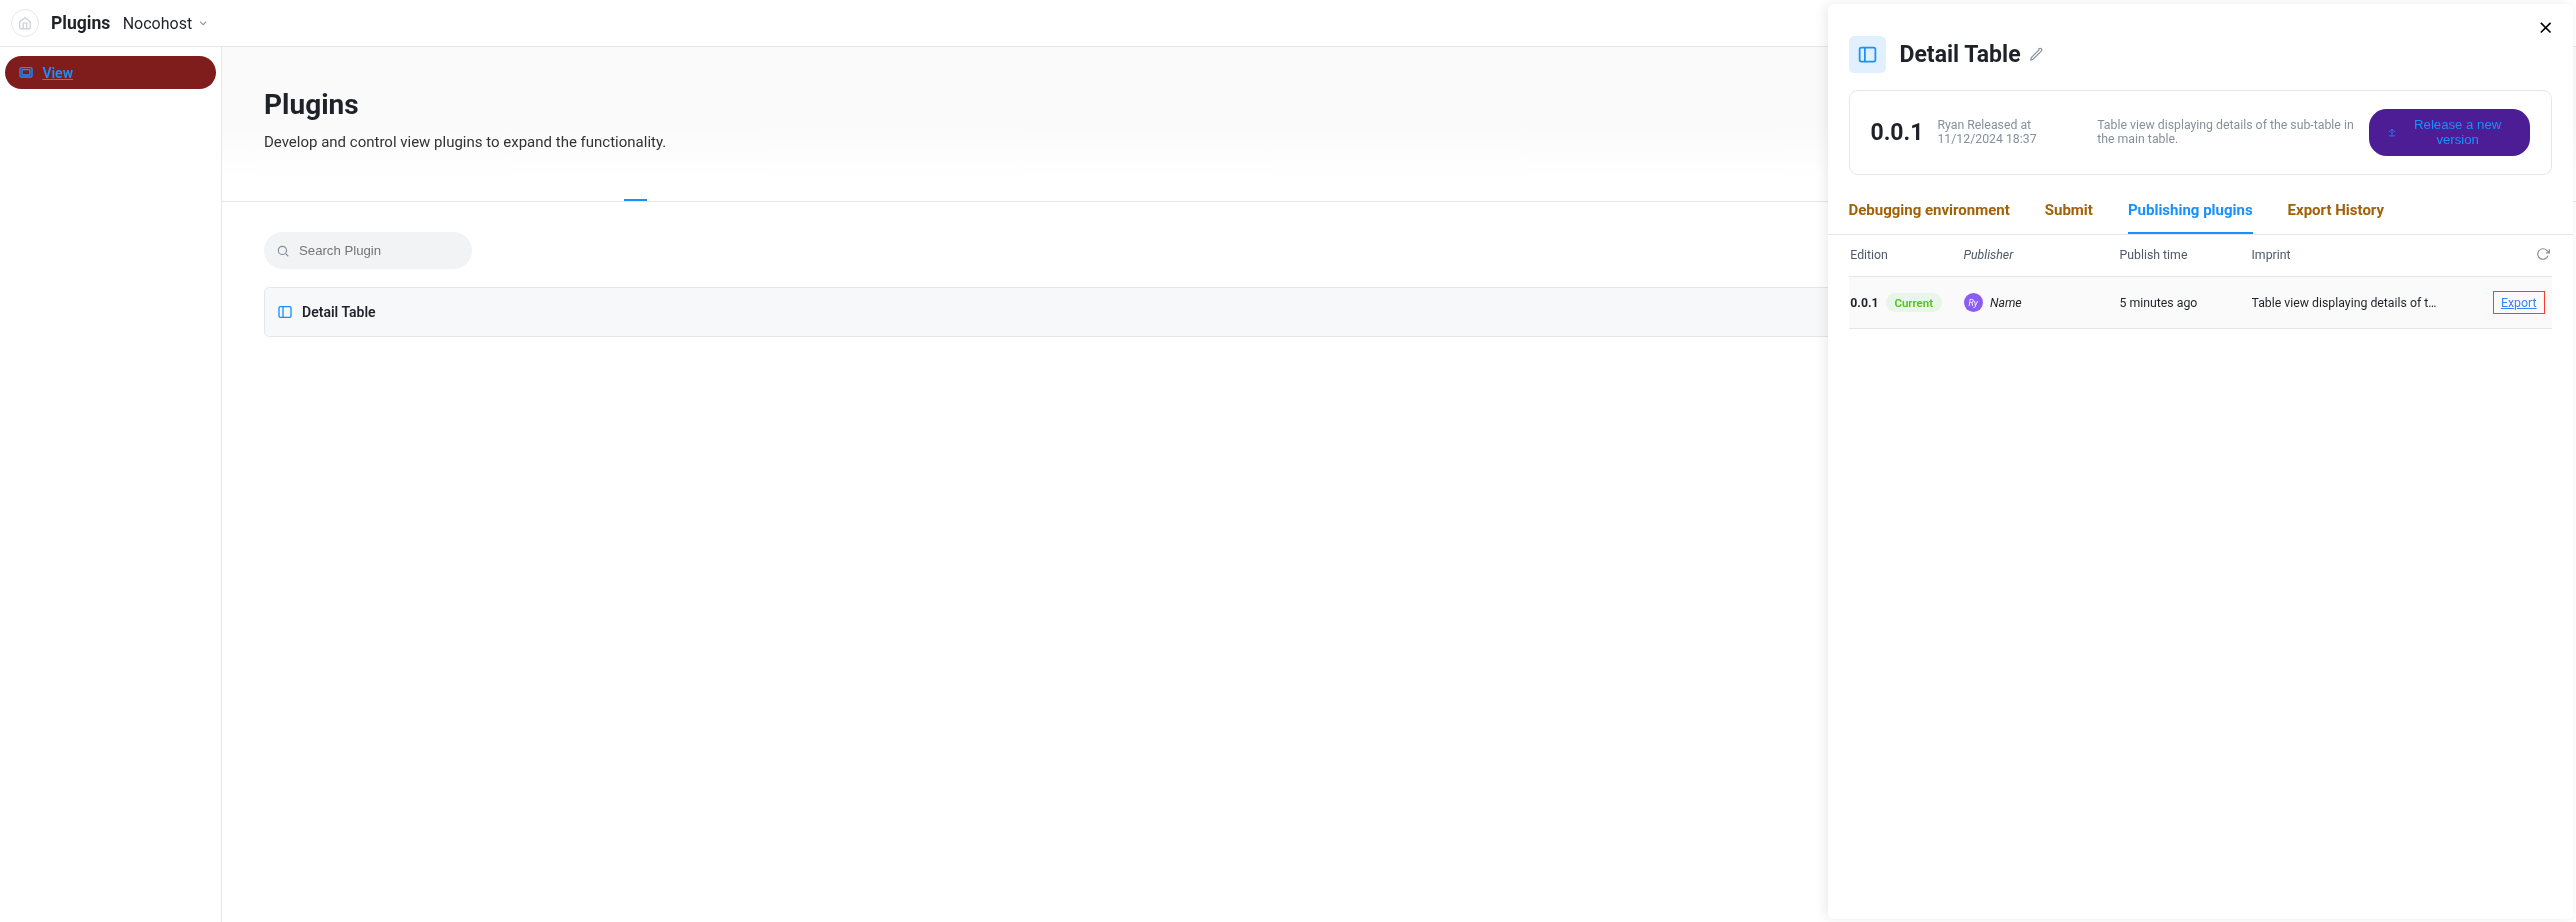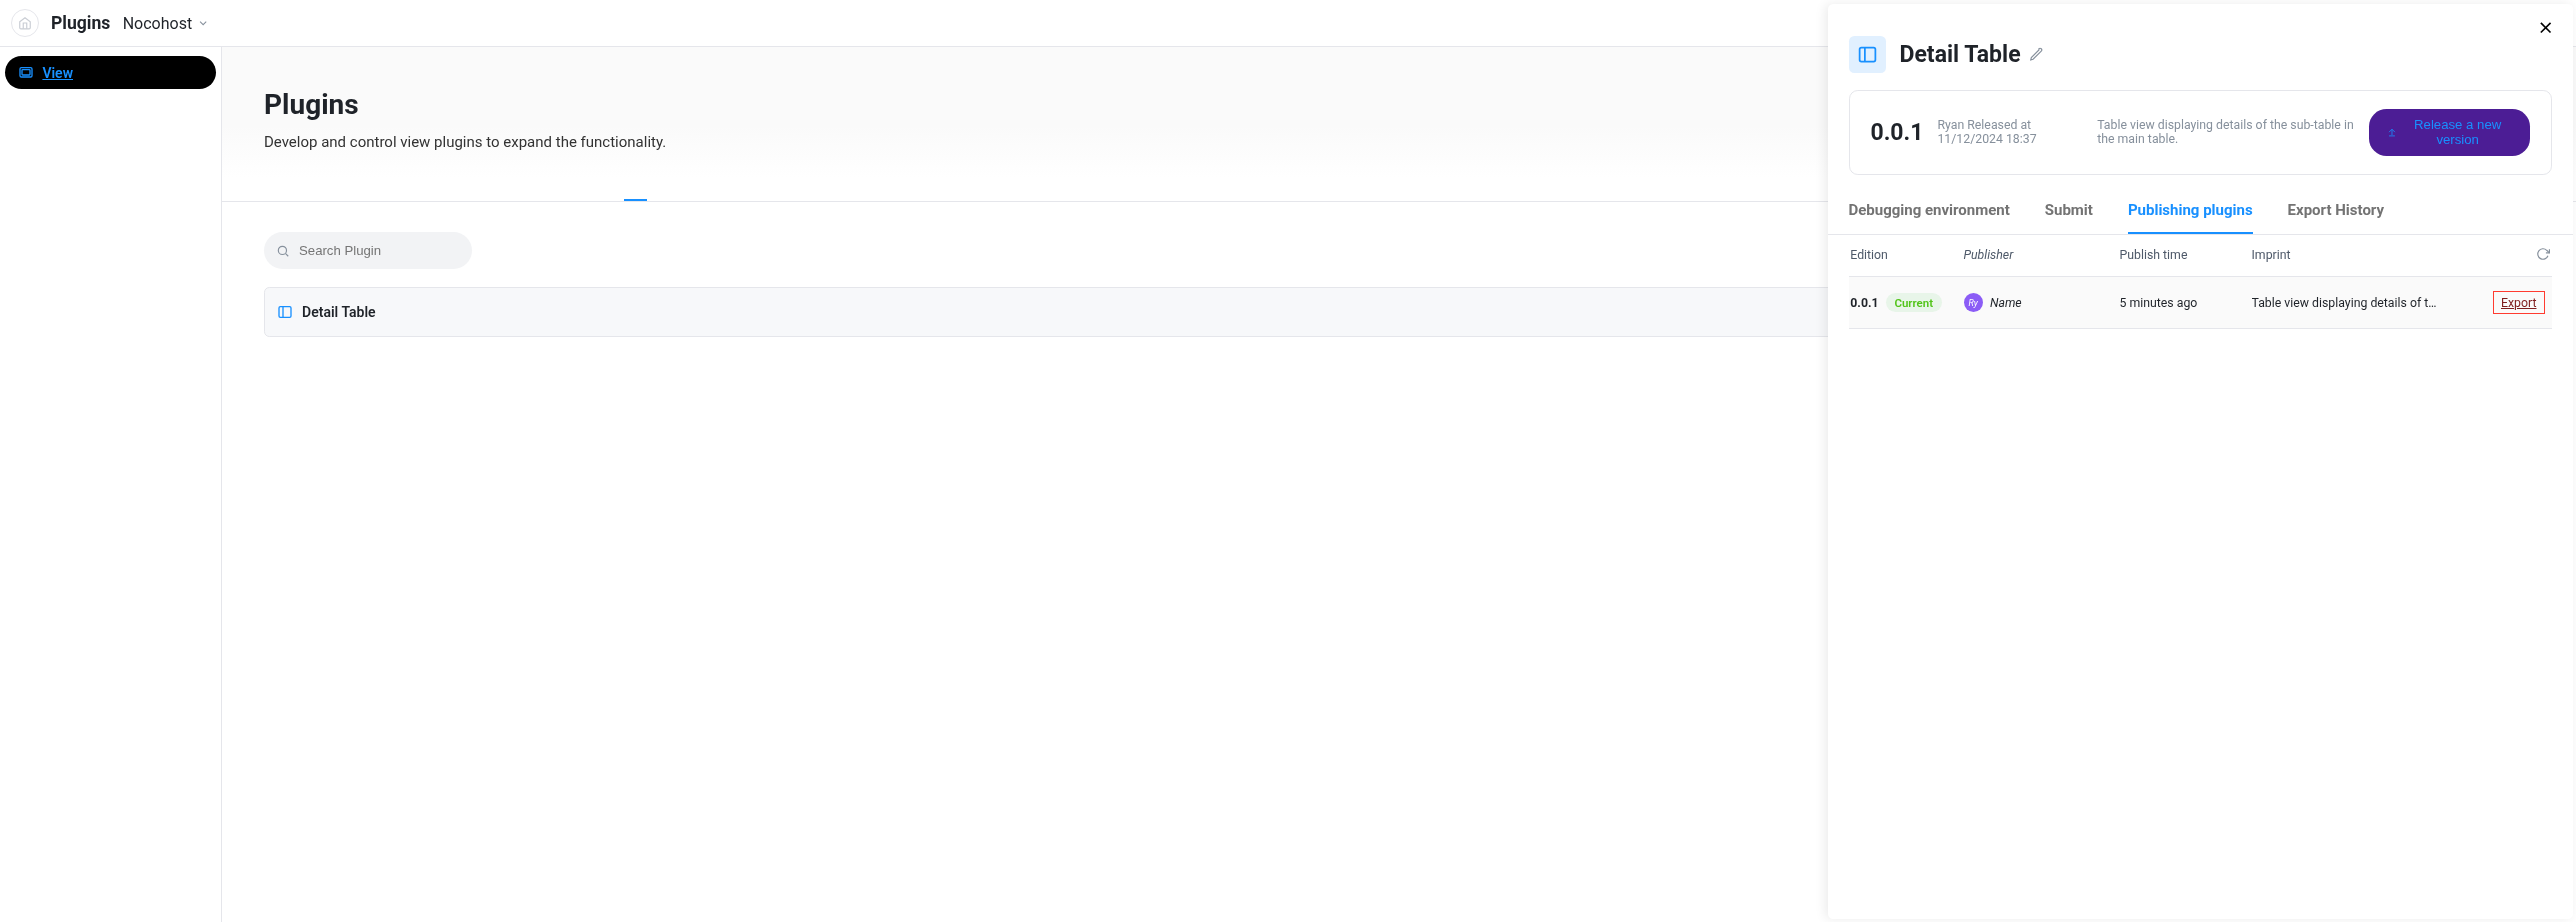--- a/index.html
+++ b/index.html
@@ -56,21 +56,21 @@
       display: flex;
       align-items: center;
       gap: 8.8px;
       padding: 8.8px 12.3px;
       border-radius: 19.4px;
       font-size: 14px;
       font-weight: 600;
       cursor: pointer;
     }
     .sidebar-item.active {
-      background: #000000;
+      background: #7f1d1d;
       color: #1890ff;
       text-decoration: underline;
     }
 
     .content {
       flex: 1;
       position: relative;
       background: #fff;
     }
     .content-header {
@@ -229,21 +229,21 @@
       display: flex;
       gap: 35px;
       padding: 26.4px 21px 0;
       border-bottom: 0.9px solid #e5e6eb;
     }
     .drawer-tab {
       font-size: 15px;
       font-weight: 700;
       padding-bottom: 12.3px;
       cursor: pointer;
-      color: #737373;
+      color: #a16207;
     }
     .drawer-tab.active {
       color: #1890ff;
       border-bottom: 2.6px solid #1890ff;
     }
 
     .history-table {
       padding: 0 21px;
     }
     .history-header {
@@ -282,21 +282,21 @@
       height: 19.4px;
       border-radius: 50%;
       background: #8b5cf6;
       color: #fff;
       font-size: 8.8px;
       display: flex;
       align-items: center;
       justify-content: center;
     }
     .export-link {
-      color: #7f1d1d;
+      color: #3b82f6;
       cursor: pointer;
       border: 1.8px solid #ff3b30;
       padding: 3.5px 7px;
       display: inline-block;
       text-decoration: underline;
     }
 
     svg { display: block; }
   </style>
 </head>

